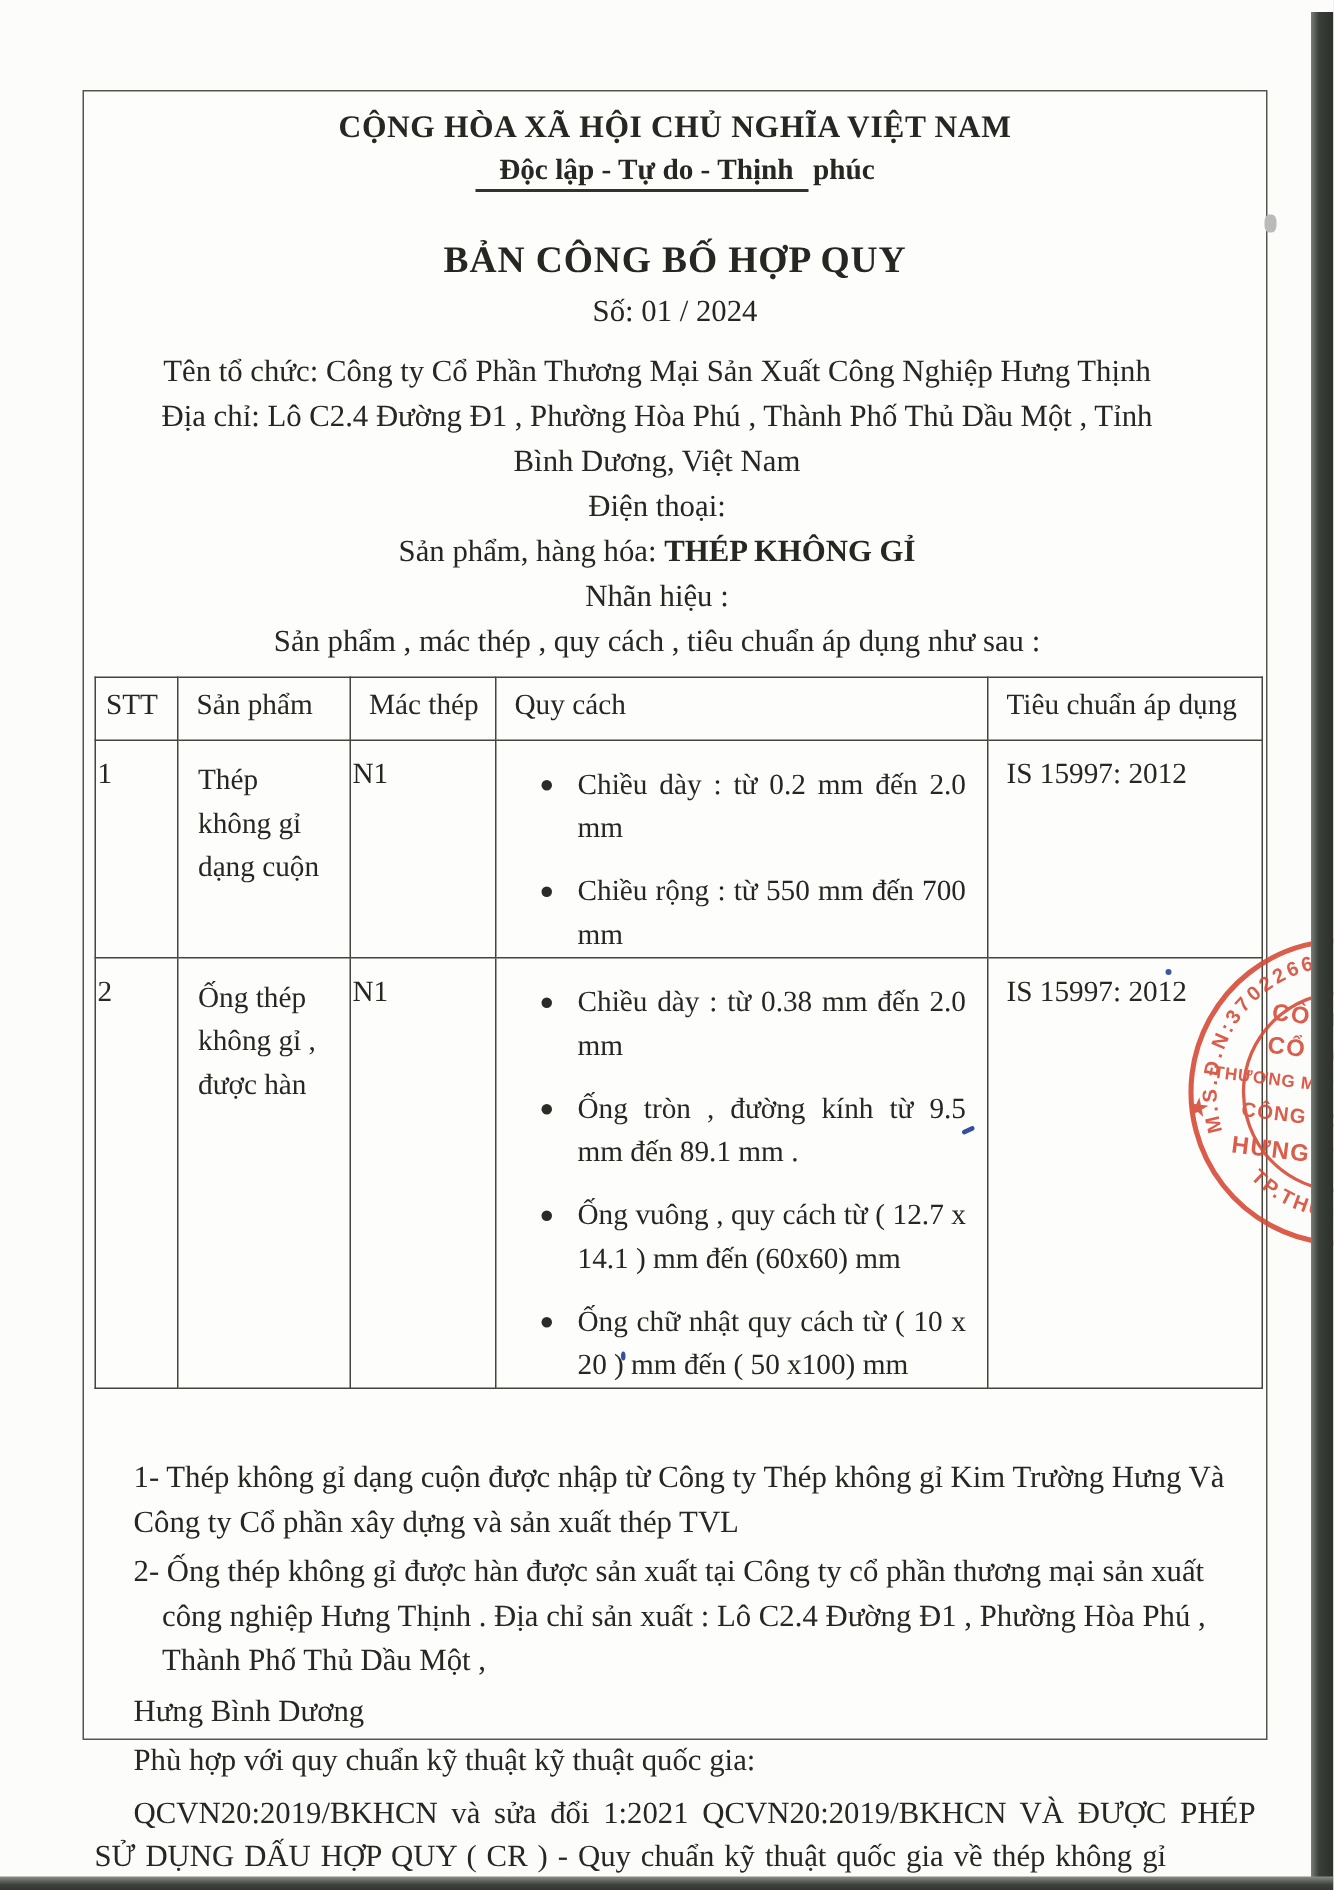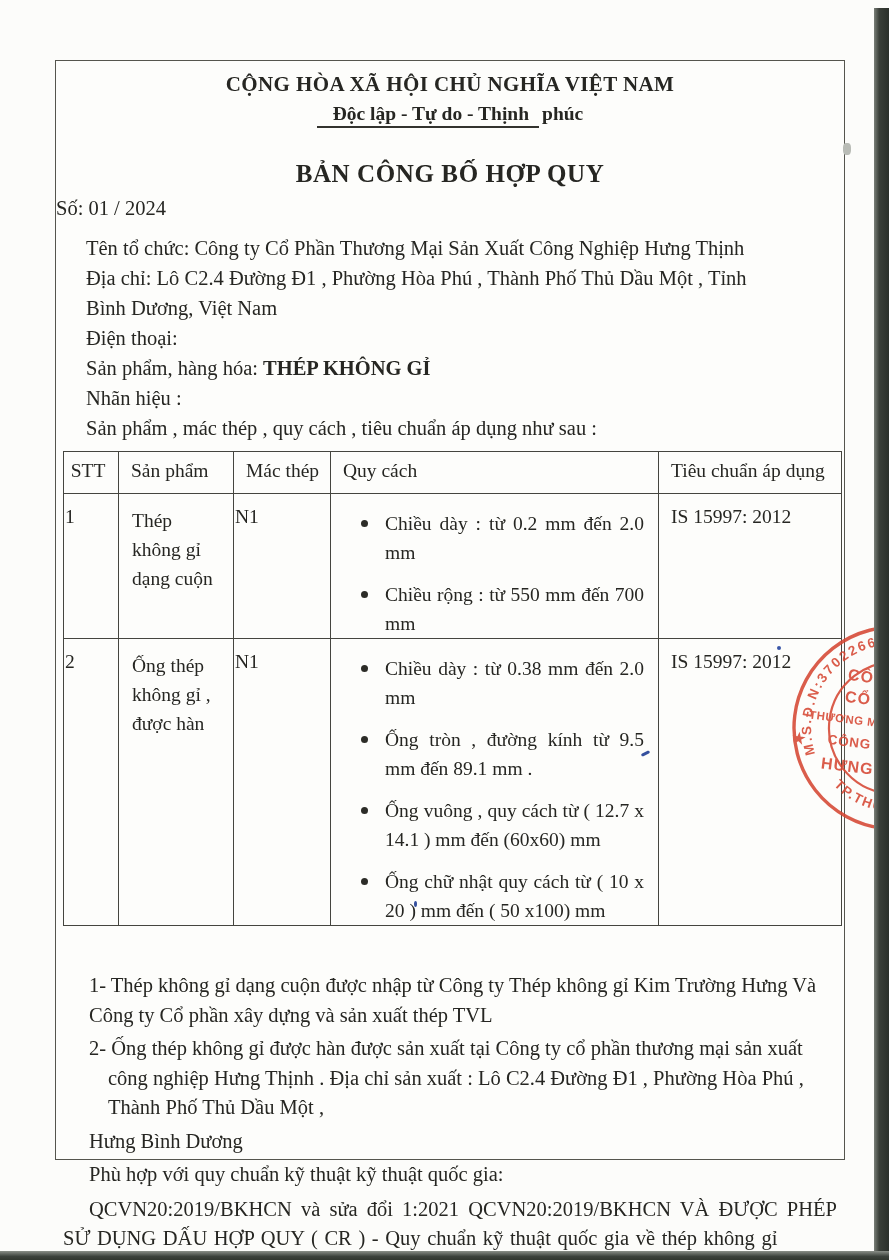--- a/index.html
+++ b/index.html
@@ -32,25 +32,25 @@
   }
   .speck { position:absolute; border-radius:50%; z-index:2; }
 
   
   .nat-header { text-align:center; margin-top:11px; }
   .nat-line1 { font-size:21px; font-weight:bold; letter-spacing:.4px; }
   .nat-line2 { font-size:19.5px; font-weight:bold; margin-top:6px; }
   .nat-underline { border-bottom:2.5px solid #33332e; padding:0 10px 2px 16px; }
   .nat-tail { margin-left:3px; }
   .doc-title { text-align:center; margin-top:35px; font-size:25px; font-weight:bold; letter-spacing:.6px; }
-  .doc-number { text-align:left; margin-top:9px; font-size:20.5px; }
+  .doc-number { text-align:center; margin-top:9px; font-size:20.5px; }
 
   
   .body-block { margin:13px 54px 0 30px; font-size:20.5px; line-height:30px; }
-  .body-block p { margin:0; }
+  .body-block p { margin:0;text-align:center; }
   .ind { margin-left:8px; }
   .bold { font-weight:bold; }
 
   
   table.spec {
     border-collapse:collapse; table-layout:fixed;
     margin:8px 0 0 7px; width:778px;
     font-size:19.5px;
   }
   table.spec col.c1{width:55px} table.spec col.c2{width:115px}

